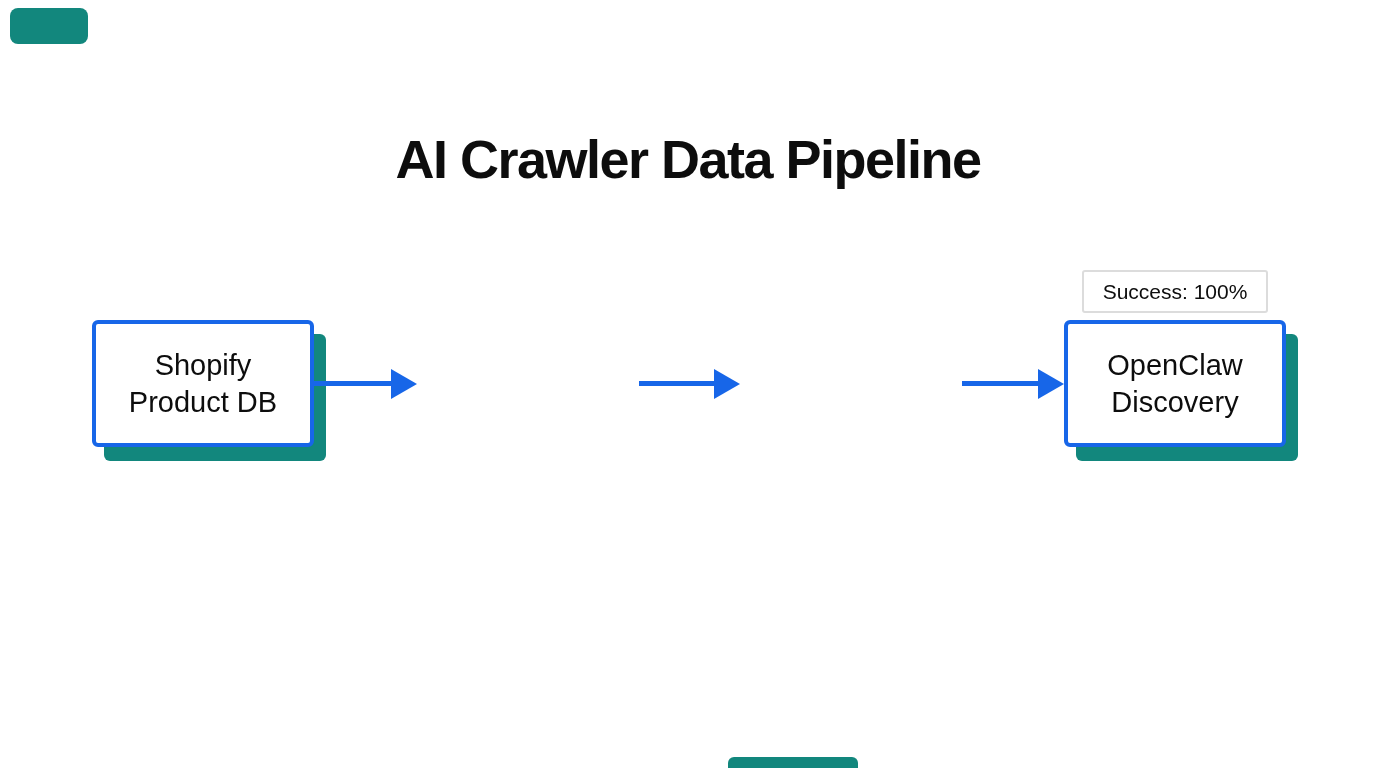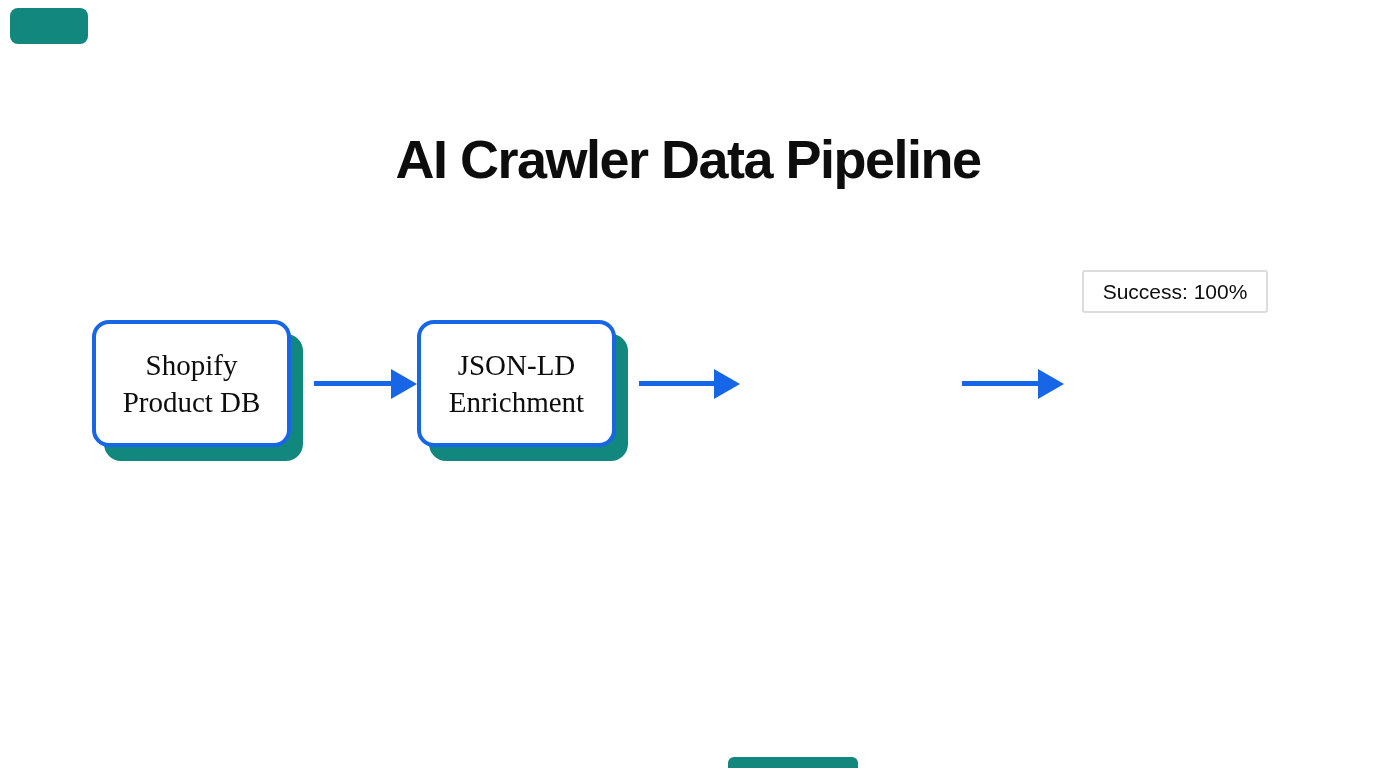--- a/index.html
+++ b/index.html
@@ -22,31 +22,30 @@
     font-size: 54px;
     line-height: 70px;
     font-weight: 700;
     letter-spacing: -1.5px;
     color: #0d0d0d;
   }
 
   .node {
     position: absolute;
     top: 320px;
-    width: 199px;
+    width: 222px;
     height: 127px;
     box-sizing: border-box;
     background: #ffffff;
     border: 4px solid #1766e8;
-    border-radius: 17px;
+    border-radius: 6px;
     box-shadow: 12px 14px 0 0 #12877d;
     display: flex;
     align-items: center;
     justify-content: center;
-    font-family: Liberation Serif, serif;
   }
   .node-label {
     font-size: 29px;
     line-height: 37px;
     color: #0d0d0d;
     text-align: center;
     white-space: pre-line;
   }
   .node-1 { left: 92px; }
   .node-2 { left: 417px; }
@@ -128,36 +127,36 @@
   <div class="node node-1">
     <span class="node-label">Shopify
 Product DB</span>
   </div>
 
   <div class="arrow arrow-1">
     <div class="arrow-line"></div>
     <div class="arrow-head"></div>
   </div>
 
-  <div class="node node-2">
-    <span class="node-label">JSON-LD
-Enrichment</span>
-  </div>
 
   <div class="arrow arrow-2">
     <div class="arrow-line"></div>
     <div class="arrow-head"></div>
   </div>
 
 
   <div class="arrow arrow-3">
     <div class="arrow-line"></div>
     <div class="arrow-head"></div>
   </div>
 
   <div class="badge">
     <span>Success: 100%</span>
   </div>
 
+  <div class="node node-4">
+    <span class="node-label">OpenClaw
+Discovery</span>
+  </div>
 
   <div class="deco-bottom"></div>
 
 </div>
 
 </body></html>

